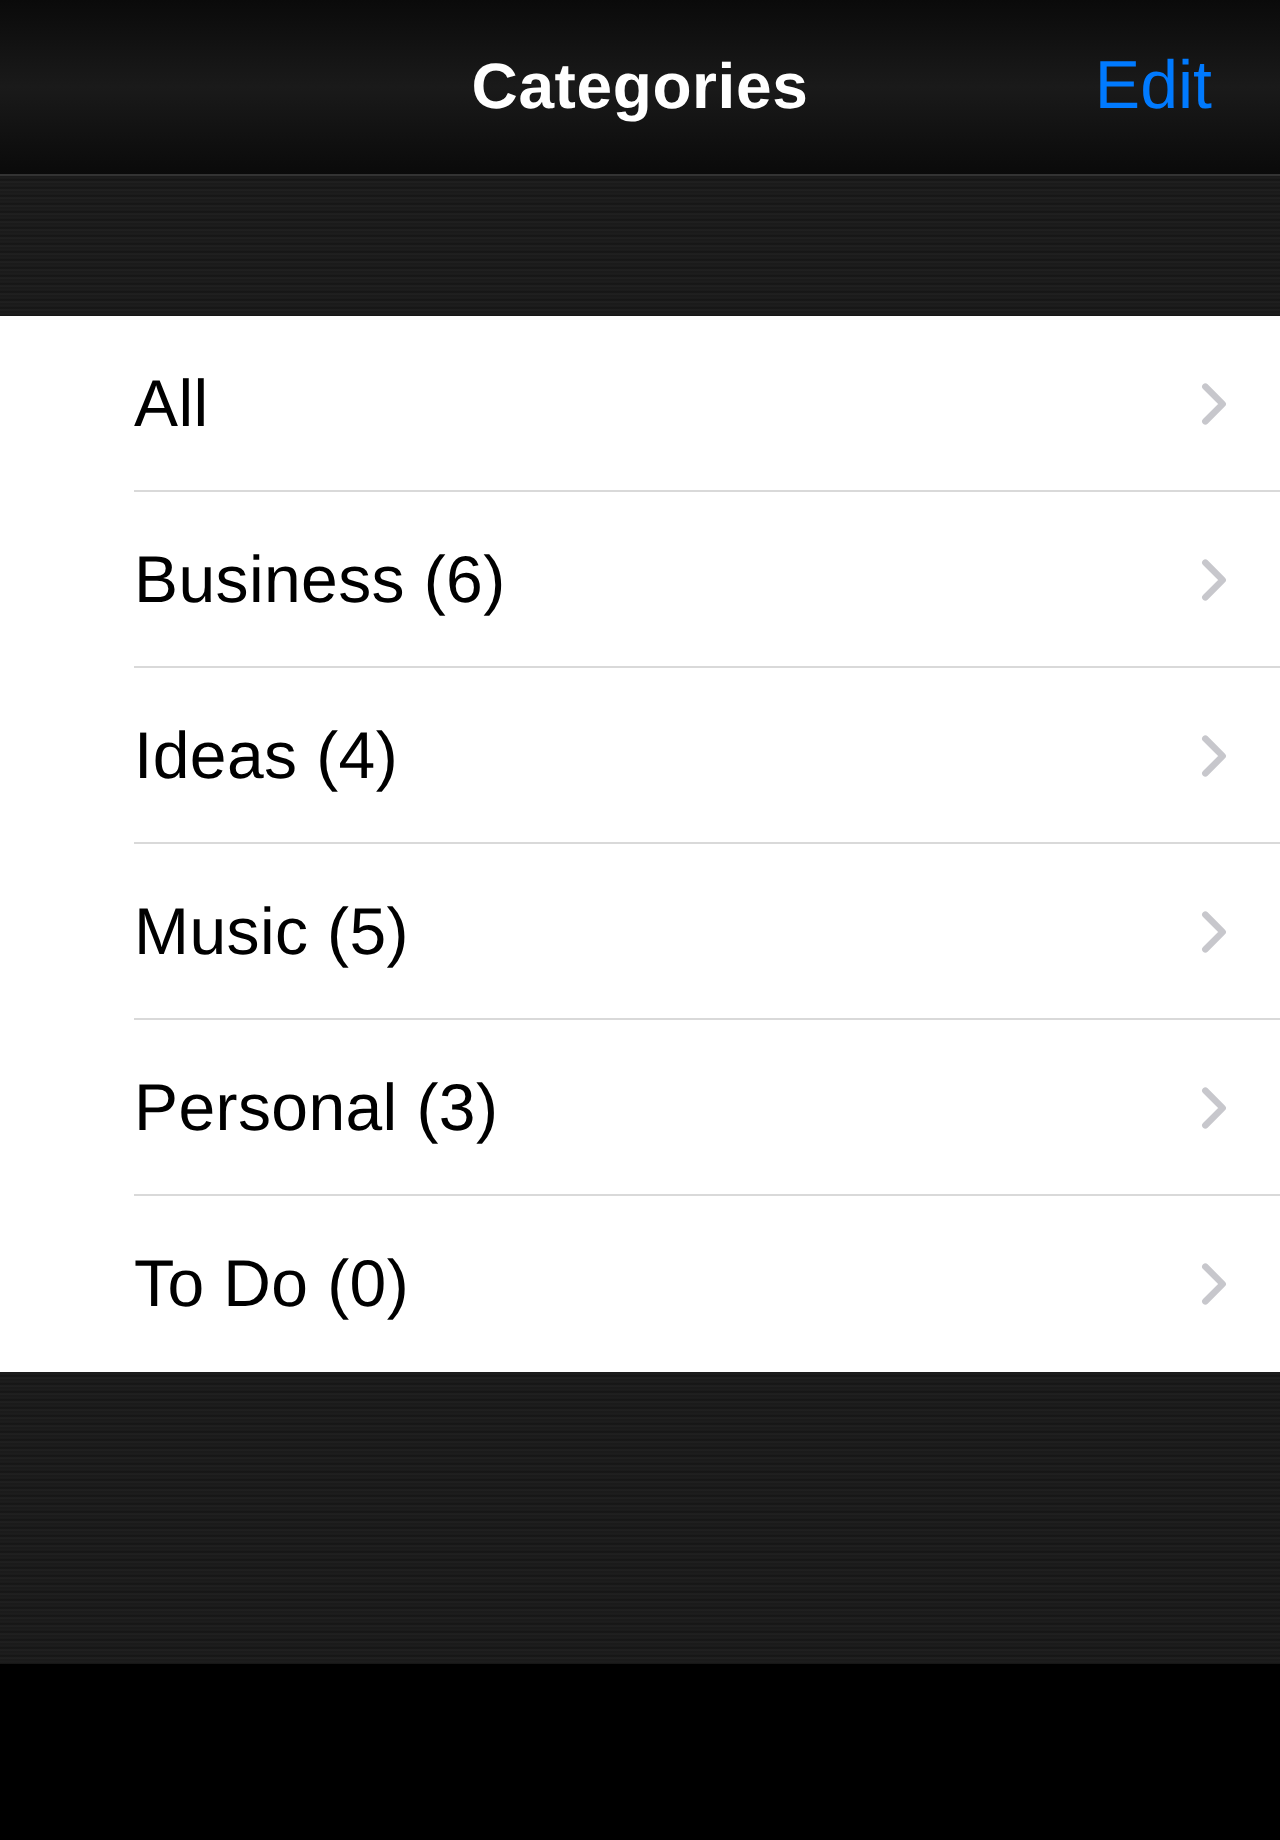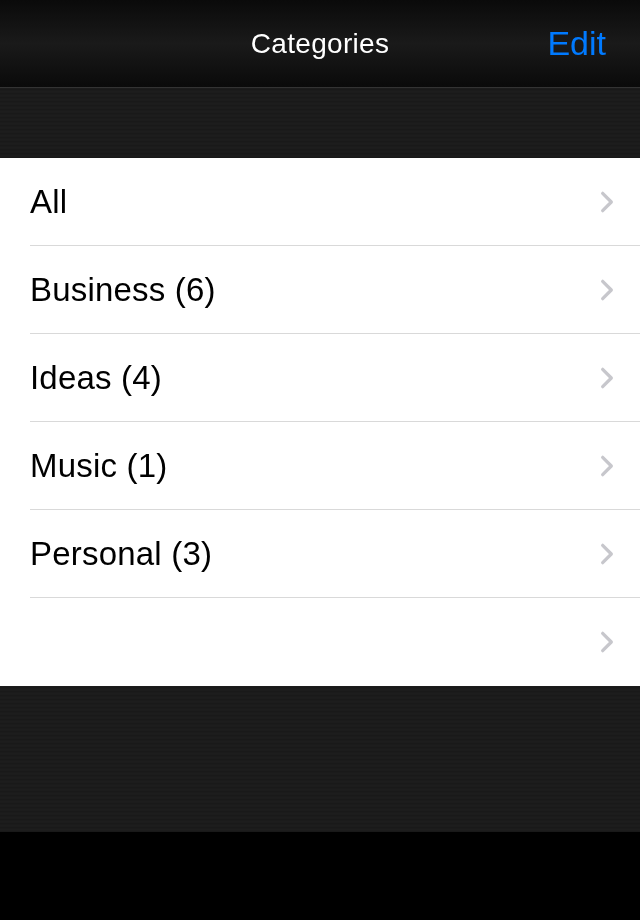--- a/index.html
+++ b/index.html
@@ -14,22 +14,22 @@
       height: 88px;
       background: linear-gradient(180deg, #0a0a0a 0%, #1a1a1a 50%, #0a0a0a 100%);
       display: flex;
       align-items: center;
       justify-content: center;
       position: relative;
       border-bottom: 1px solid #333;
     }
     .navbar-title {
       color: #fff;
-      font-size: 28px;
-      font-weight: 400;
+      font-size: 32px;
+      font-weight: 700;
       letter-spacing: 0.3px;
     }
     .navbar-edit {
       position: absolute;
       right: 34px;
       color: #007aff;
       font-size: 34px;
       font-weight: 400;
     }
     .spacer-top {
@@ -42,20 +42,21 @@
     .list {
       background: #fff;
     }
     .list-item {
       height: 88px;
       display: flex;
       align-items: center;
       padding-left: 30px;
       padding-right: 20px;
       position: relative;
+      margin-left: 37px;
     }
     .list-item:not(:last-child)::after {
       content: "";
       position: absolute;
       left: 30px;
       right: 0;
       bottom: 0;
       height: 1px;
       background: #d9d9d9;
     }
@@ -109,36 +110,37 @@
   </div>
   <div class="list-item">
     <span class="item-label">Ideas (4)</span>
     <span class="chevron">
       <svg viewBox="0 0 24 24" width="26" height="26">
           <path d="M8 4l8 8-8 8" stroke="#c7c7cc" stroke-width="3" fill="none" stroke-linecap="round" stroke-linejoin="round"></path>
         </svg>
     </span>
   </div>
   <div class="list-item">
-    <span class="item-label">Music (1)</span>
+    <span class="item-label">Music (5)</span>
     <span class="chevron">
       <svg viewBox="0 0 24 24" width="26" height="26">
           <path d="M8 4l8 8-8 8" stroke="#c7c7cc" stroke-width="3" fill="none" stroke-linecap="round" stroke-linejoin="round"></path>
         </svg>
     </span>
   </div>
   <div class="list-item">
     <span class="item-label">Personal (3)</span>
     <span class="chevron">
       <svg viewBox="0 0 24 24" width="26" height="26">
           <path d="M8 4l8 8-8 8" stroke="#c7c7cc" stroke-width="3" fill="none" stroke-linecap="round" stroke-linejoin="round"></path>
         </svg>
     </span>
   </div>
   <div class="list-item">
+    <span class="item-label">To Do (0)</span>
     <span class="chevron">
       <svg viewBox="0 0 24 24" width="26" height="26">
           <path d="M8 4l8 8-8 8" stroke="#c7c7cc" stroke-width="3" fill="none" stroke-linecap="round" stroke-linejoin="round"></path>
         </svg>
     </span>
   </div>
 </div>
 
 <div class="spacer-bottom"></div>
 

